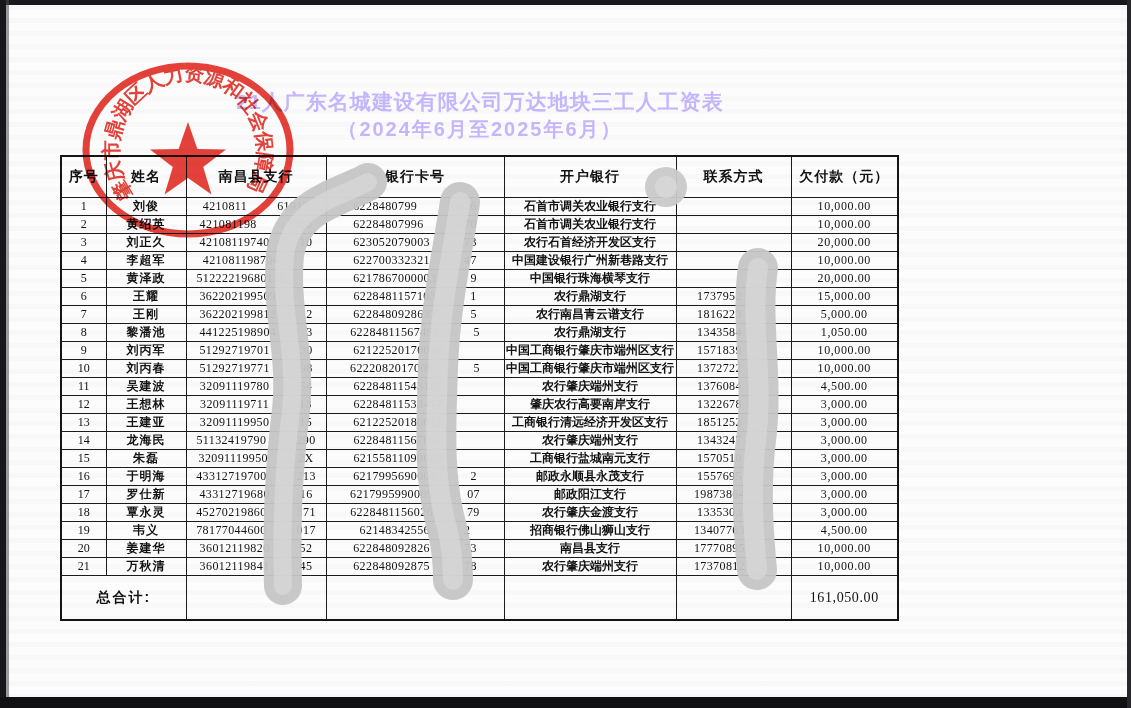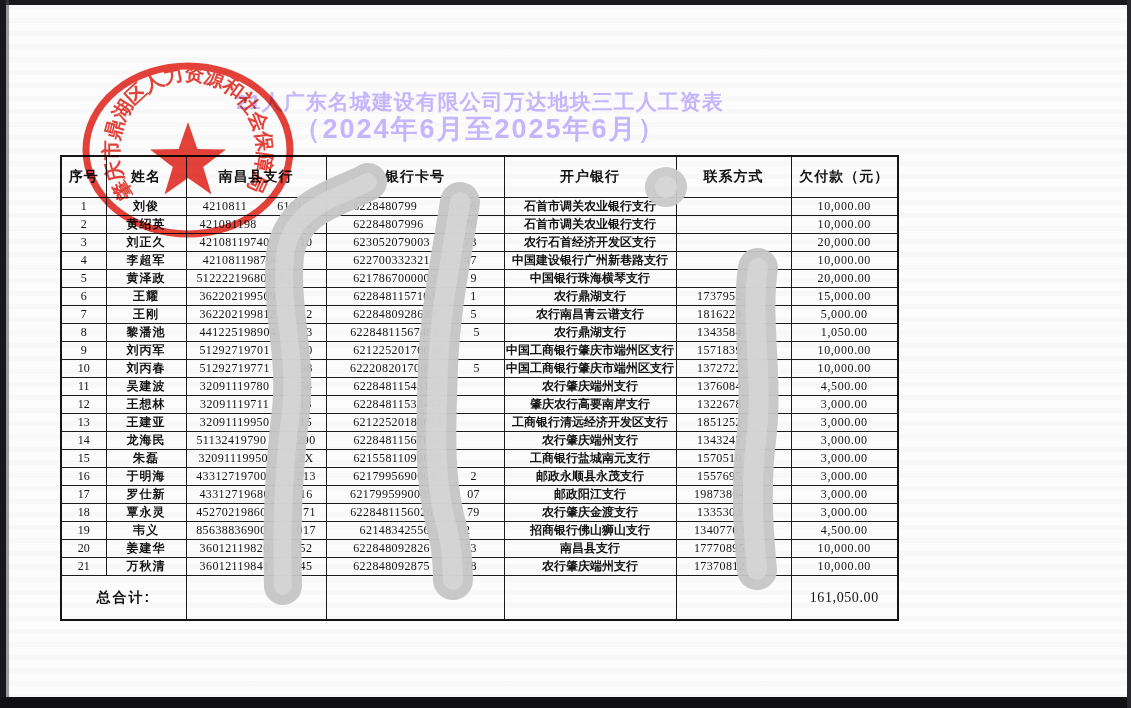--- a/index.html
+++ b/index.html
@@ -11,21 +11,21 @@
          background-image:repeating-linear-gradient(180deg,rgba(0,0,0,0.015) 0 5px,rgba(0,0,0,0) 5px 13px);}
   .edge{position:absolute;}
   #edge-top{left:0;top:0;width:1131px;height:5px;background:#18181c;}
   #edge-left{left:0;top:0;width:6px;height:708px;background:#18181c;}
   #edge-left2{left:6px;top:0;width:3px;height:708px;background:#4a4a52;opacity:.55;}
   #edge-bottom{left:0;top:697px;width:1131px;height:11px;background:#111114;}
   #edge-right{left:1127px;top:0;width:4px;height:708px;background:#26262b;}
 
   #title-block{position:absolute;left:60px;top:88px;width:840px;text-align:center;color:#c4b5fd;}
   #doc-title{font-size:21px;font-weight:bold;letter-spacing:1px;line-height:28px;}
-  #doc-subtitle{font-size:27px;font-weight:bold;letter-spacing:2px;line-height:27px;}
+  #doc-subtitle{font-size:20px;font-weight:bold;letter-spacing:2px;line-height:27px;}
 
   table.wage{position:absolute;left:60px;top:155px;border-collapse:collapse;table-layout:fixed;
              font-family:"Liberation Serif","DejaVu Serif",serif;color:#121212;}
   table.wage td,table.wage th{border:1px solid #1b1b1b;padding:0;text-align:center;overflow:hidden;white-space:nowrap;}
   table.wage{border:2px solid #151515;padding-left:28px;}
   col.c1{width:45px}col.c2{width:80px}col.c3{width:140px}col.c4{width:178px}
   col.c5{width:172px}col.c6{width:115px}col.c7{width:107px}
   table.wage th{height:40px;font-family:"Liberation Sans","DejaVu Sans",sans-serif;
                 font-size:14px;font-weight:bold;letter-spacing:1px;}
   table.wage td{height:17px;font-size:12px;line-height:17px;}
@@ -254,21 +254,21 @@
       <td class="c-id"><span class="pfx">45270219860</span><span class="gap gap-id"></span><span class="sfx">371</span></td>
       <td class="c-card"><span class="pfx">6228481156026</span><span class="gap gap-card"></span><span class="sfx">79</span></td>
       <td class="c-bank">农行肇庆金渡支行</td>
       <td class="c-contact"><span class="pfx">1335303</span><span class="gap gap-contact"></span></td>
       <td class="c-amount">3,000.00</td>
     </tr>
 
     <tr>
       <td class="c-no">19</td>
       <td class="c-name">韦义</td>
-      <td class="c-id"><span class="pfx">85638836900</span><span class="gap gap-id"></span><span class="sfx">017</span></td>
+      <td class="c-id"><span class="pfx">78177044600</span><span class="gap gap-id"></span><span class="sfx">017</span></td>
       <td class="c-card"><span class="pfx">62148342556</span><span class="gap gap-card"></span><span class="sfx">2</span></td>
       <td class="c-bank">招商银行佛山狮山支行</td>
       <td class="c-contact"><span class="pfx">13407763</span><span class="gap gap-contact"></span></td>
       <td class="c-amount">4,500.00</td>
     </tr>
 
     <tr>
       <td class="c-no">20</td>
       <td class="c-name">姜建华</td>
       <td class="c-id"><span class="pfx">36012119820</span><span class="gap gap-id"></span><span class="sfx">52</span></td>

